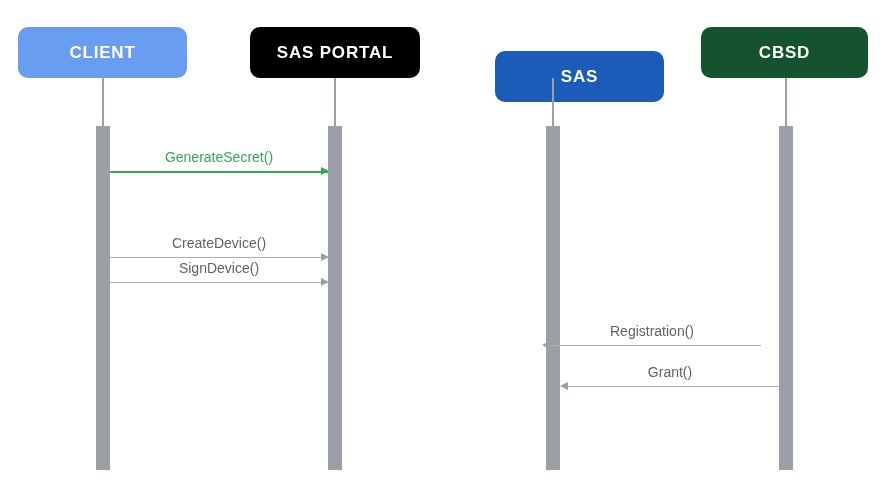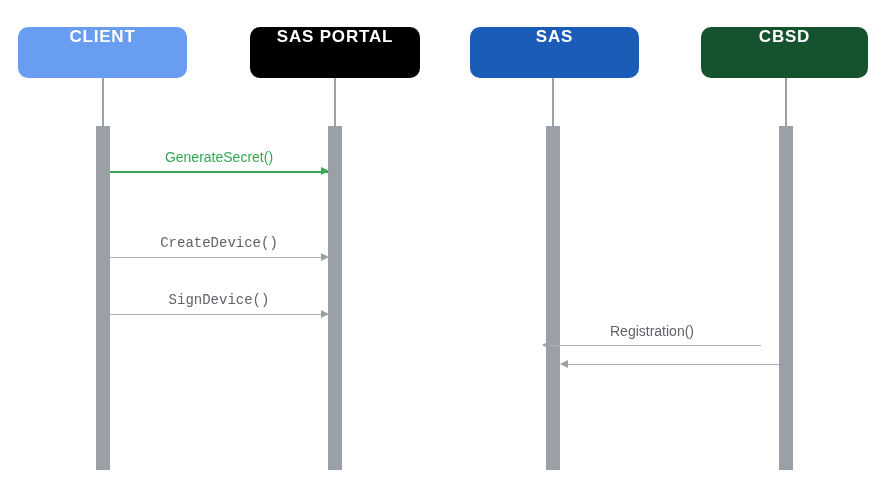--- a/index.html
+++ b/index.html
@@ -16,29 +16,30 @@
     overflow: hidden;
   }
 
   
   .actor {
     position: absolute;
     top: 27px;
     height: 51px;
     border-radius: 10px;
     display: flex;
+    align-items: center;
     justify-content: center;
     color: #ffffff;
     font-weight: bold;
     font-size: 17px;
     letter-spacing: 0.8px;
   }
   .a-client     { left: 18px;  width: 169px; background: #699DF2; }
   .a-sas-portal { left: 250px; width: 170px; background: #000000; }
-  .a-sas        { left: 470px; width: 169px; background: #1B5CB8; }
+  .a-sas        { left: 495px; width: 169px; background: #1B5CB8; margin-top: 24px; }
   .a-cbsd       { left: 701px; width: 167px; background: #14532d; }
 
   
   .connector {
     position: absolute;
     top: 78px;
     height: 48px;
     width: 2px;
     background: #9AA0A6;
   }
@@ -57,22 +58,22 @@
   }
   .b-client     { left: 96px;  }
   .b-sas-portal { left: 328px; }
   .b-sas        { left: 546px; }
   .b-cbsd       { left: 779px; }
 
   
   .message { position: absolute; width: 218px; }
   .m1 { left: 110px; top: 149px; }
   .m2 { left: 110px; top: 192px; }
-  .m3 { left: 110px; top: 235px; font-family: Liberation Mono, monospace; }
-  .m4 { left: 110px; top: 292px; font-family: Liberation Mono, monospace; }
+  .m3 { left: 110px; top: 235px; }
+  .m4 { left: 110px; top: 260px; }
   .m5 { left: 543px; top: 323px; }
   .m6 { left: 561px; top: 364px; }
 
   .msg-label {
     font-size: 14px;
     text-align: center;
     margin-bottom: 6px;
     white-space: nowrap;
   }
   .msg-line {
@@ -145,16 +146,17 @@
   <div class="message m4 gray dir-right">
     <div class="msg-label">SignDevice()</div>
     <div class="msg-line"></div>
   </div>
 
   <div class="message m5 gray dir-left">
     <div class="msg-label">Registration()</div>
     <div class="msg-line"></div>
   </div>
   <div class="message m6 gray dir-left">
+    <div class="msg-label">Grant()</div>
     <div class="msg-line"></div>
   </div>
 
 </div>
 
 </body></html>

